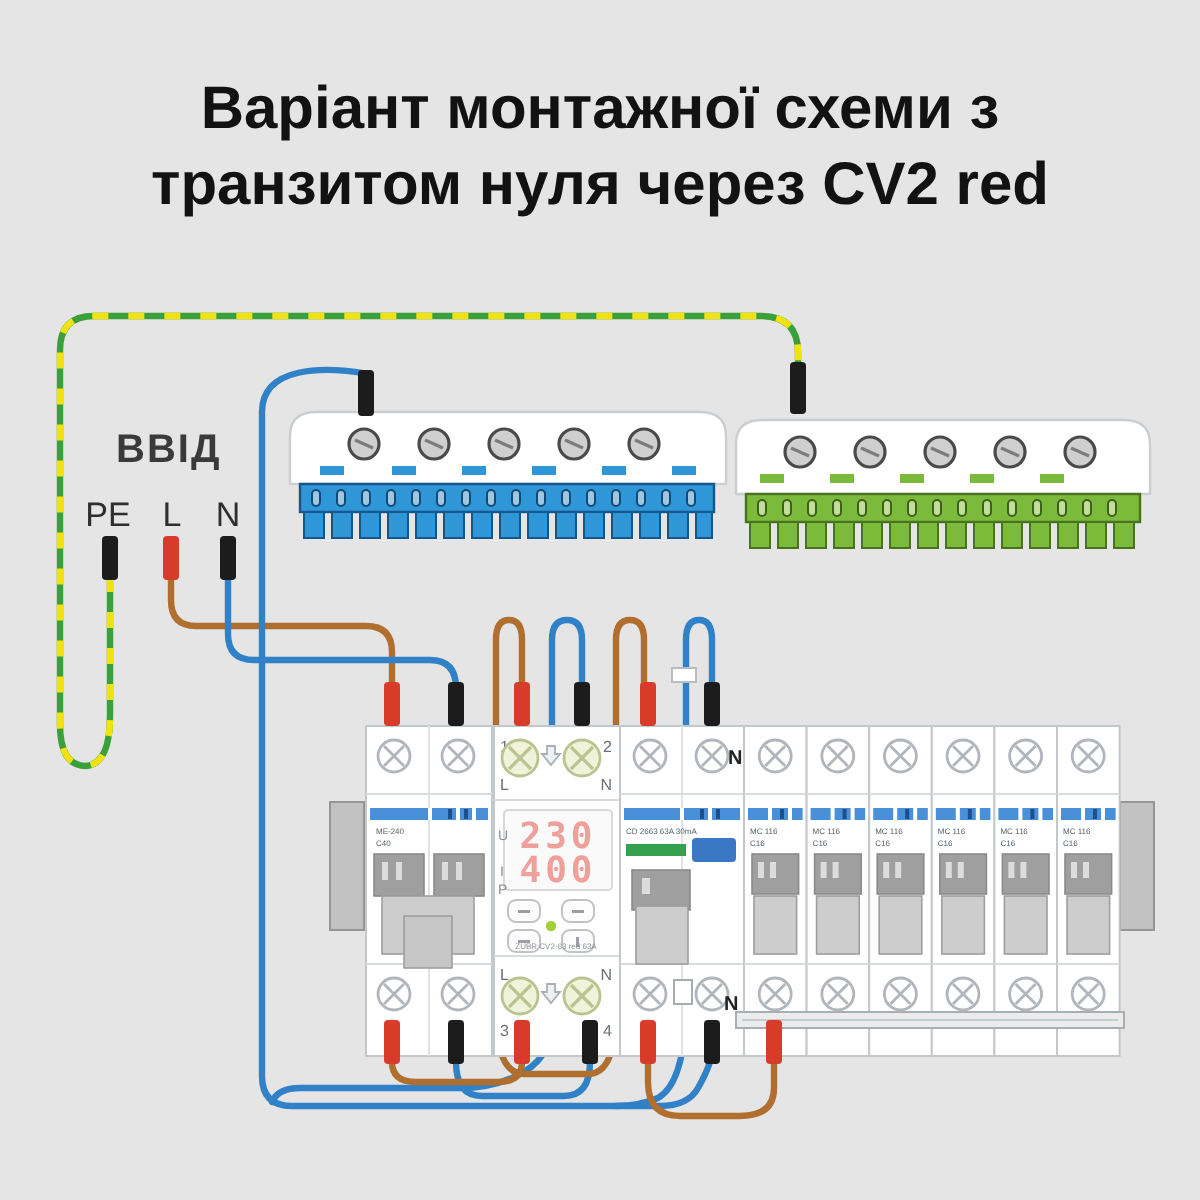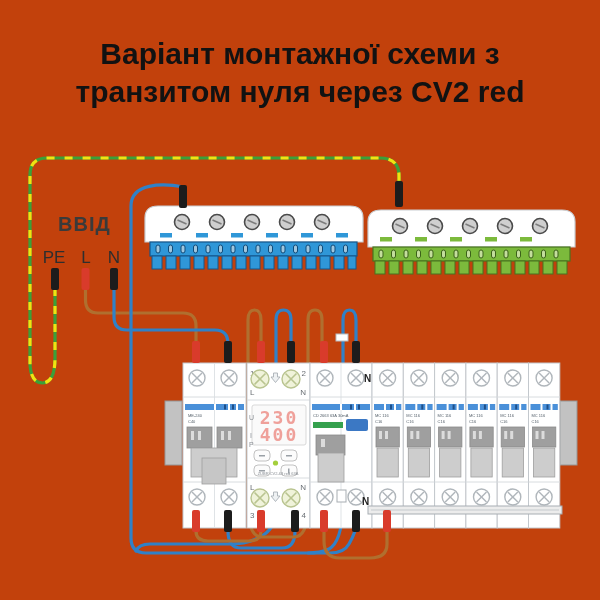--- a/index.html
+++ b/index.html
@@ -1,16 +1,16 @@
 <!DOCTYPE html>
 <html><head>
 <meta charset="utf-8">
 <style>
   html,body{margin:0;padding:0;background:#ffffff;}
-  .stage{position:relative;width:600px;height:600px;background:#c2410c;overflow:hidden;
+  .stage{position:relative;width:600px;height:600px;background:#e5e5e5;overflow:hidden;
          font-family:"Liberation Sans",sans-serif;}
   svg{display:block}
   .title-text{font-family:"Liberation Sans",sans-serif;font-weight:bold;font-size:30px;fill:#121212;}
   .vvid{font-family:"Liberation Sans",sans-serif;font-weight:bold;font-size:20px;fill:#3a3a3a;letter-spacing:1px;}
   .inlbl{font-family:"Liberation Sans",sans-serif;font-size:17px;fill:#2e2e2e;}
   .devbody{fill:#ffffff;stroke:#c3c8cd;stroke-width:1;}
   .seam{stroke:#dfe3e6;stroke-width:1;}
   .sep{stroke:#d8dcdf;stroke-width:1;}
   .tinytxt{font-family:"Liberation Sans",sans-serif;font-size:4px;fill:#55606a;}
   .termnum{font-family:"Liberation Sans",sans-serif;font-size:8px;fill:#6a6f74;}

